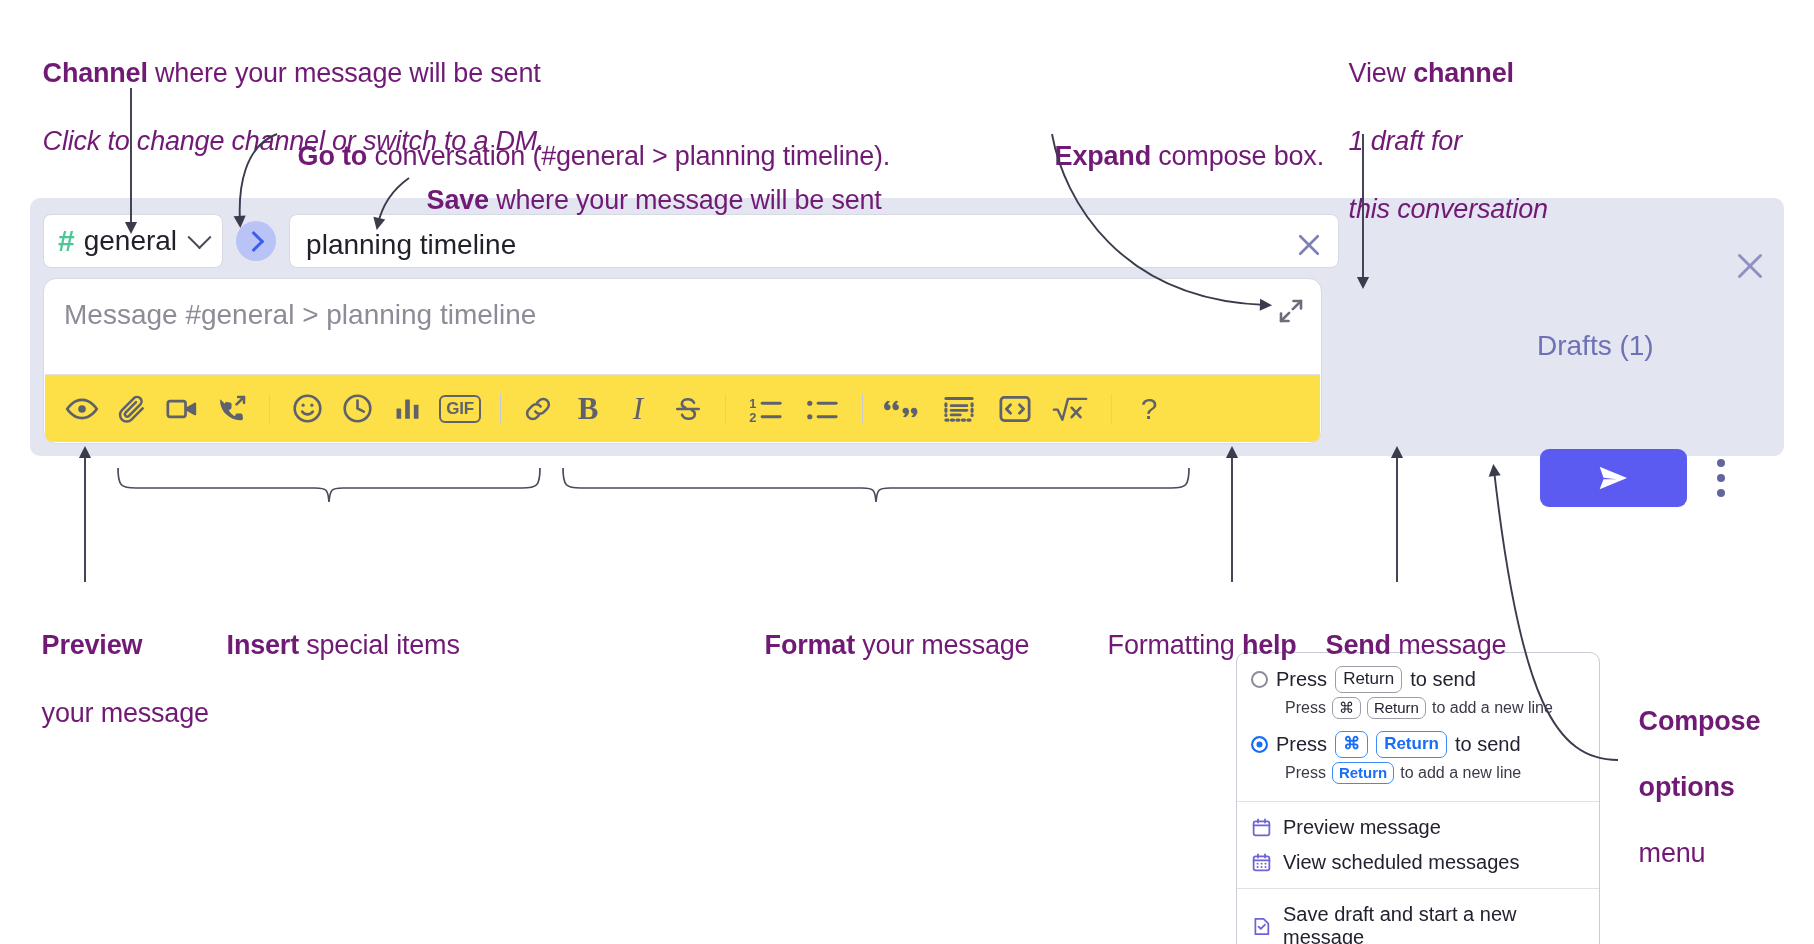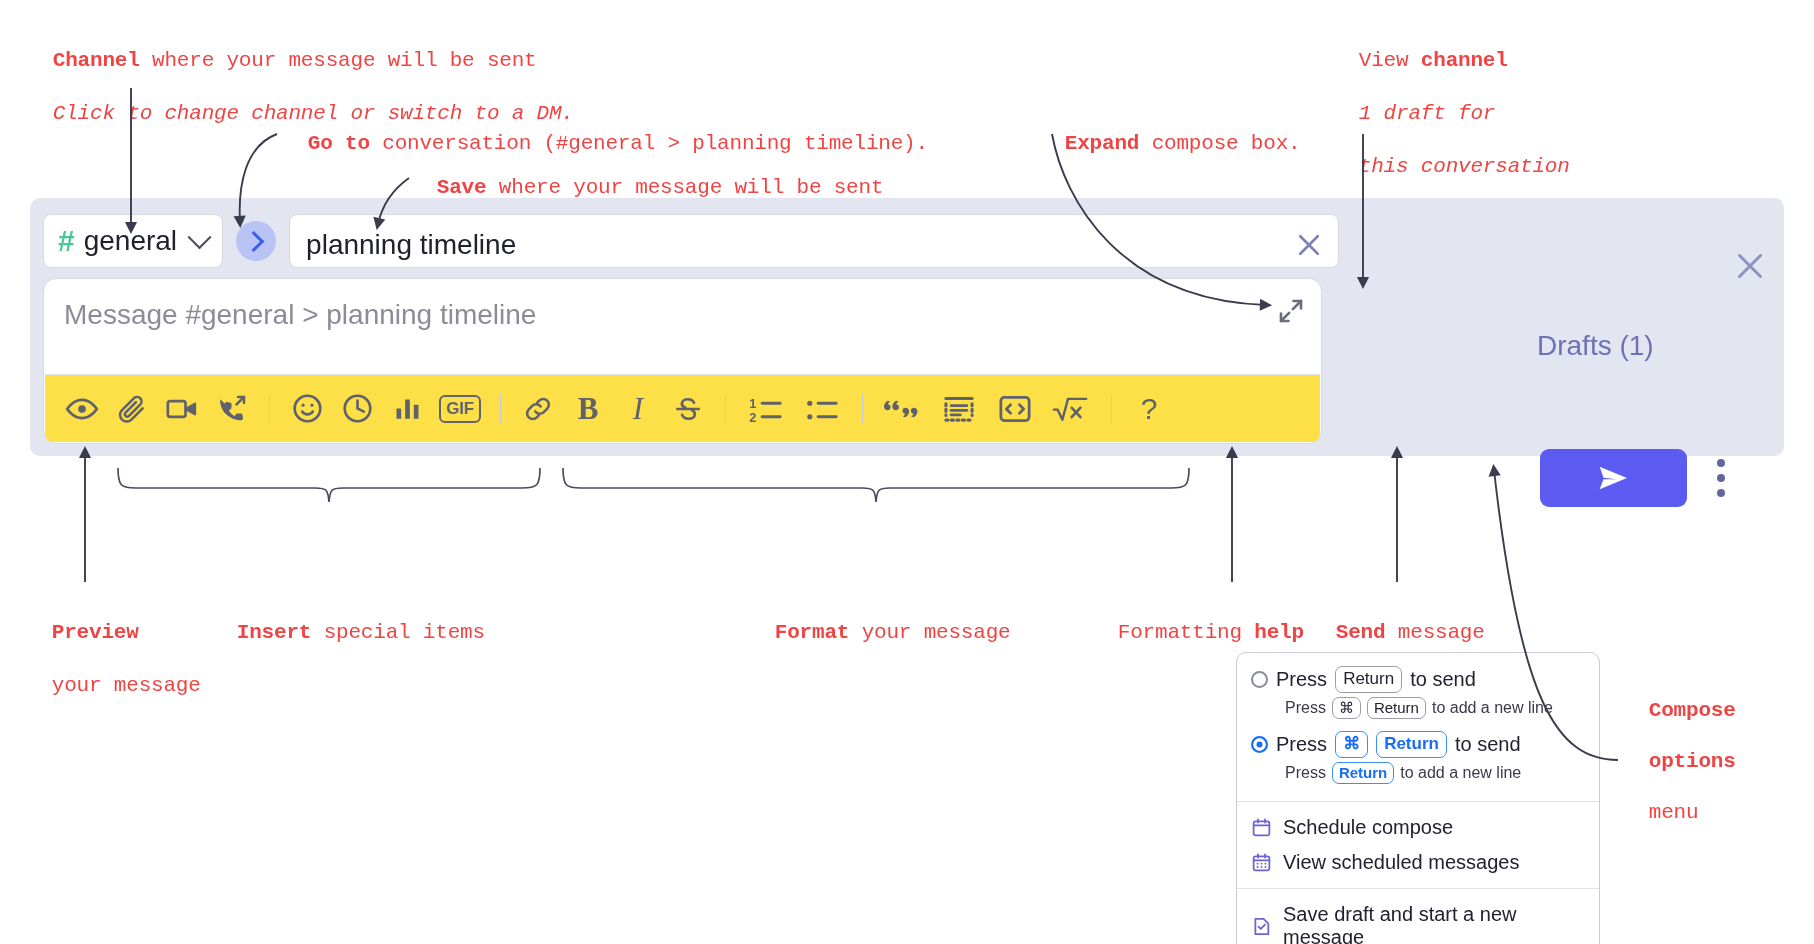--- a/index.html
+++ b/index.html
@@ -10,23 +10,23 @@
     width: 1814px; height: 944px;
     position: relative;
     font-family: "Liberation Sans", sans-serif;
     color: #2b2b3d;
     overflow: hidden;
   }
 
   
   .annot {
     position: absolute;
-    font-family: Liberation Mono, monospace;
-    color: #ef4444;
-    font-size: 21px;
+    font-family: Liberation Sans, sans-serif;
+    color: #701a75;
+    font-size: 27px;
     line-height: 1.26;
     white-space: pre;
     letter-spacing: -0.2px;
   }
   .annot b { font-weight: bold; }
   .annot i { font-style: italic; }
 
   
   #compose-panel {
     position: absolute;
@@ -477,21 +477,21 @@
 
   <div class="menu-item">
     <span class="mi-ic">
       <svg width="21" height="21" viewBox="0 0 24 24" fill="none" stroke="#6b63d6" stroke-width="2" stroke-linecap="round" stroke-linejoin="round">
         <rect x="3" y="5" width="18" height="16" rx="2.4"></rect>
           <line x1="3" y1="9.6" x2="21" y2="9.6"></line>
         <line x1="8" y1="2.6" x2="8" y2="6.4"></line>
           <line x1="16" y1="2.6" x2="16" y2="6.4"></line>
       </svg>
     </span>
-    <span>Schedule compose</span>
+    <span>Preview message</span>
   </div>
 
   <div class="menu-item">
     <span class="mi-ic">
       <svg width="21" height="21" viewBox="0 0 24 24" fill="none" stroke="#6b63d6" stroke-width="2" stroke-linecap="round" stroke-linejoin="round">
         <rect x="3" y="5" width="18" height="16" rx="2.4"></rect>
           <line x1="3" y1="9.6" x2="21" y2="9.6"></line>
         <line x1="8" y1="2.6" x2="8" y2="6.4"></line>
           <line x1="16" y1="2.6" x2="16" y2="6.4"></line>
         <g stroke-width="2.2">

